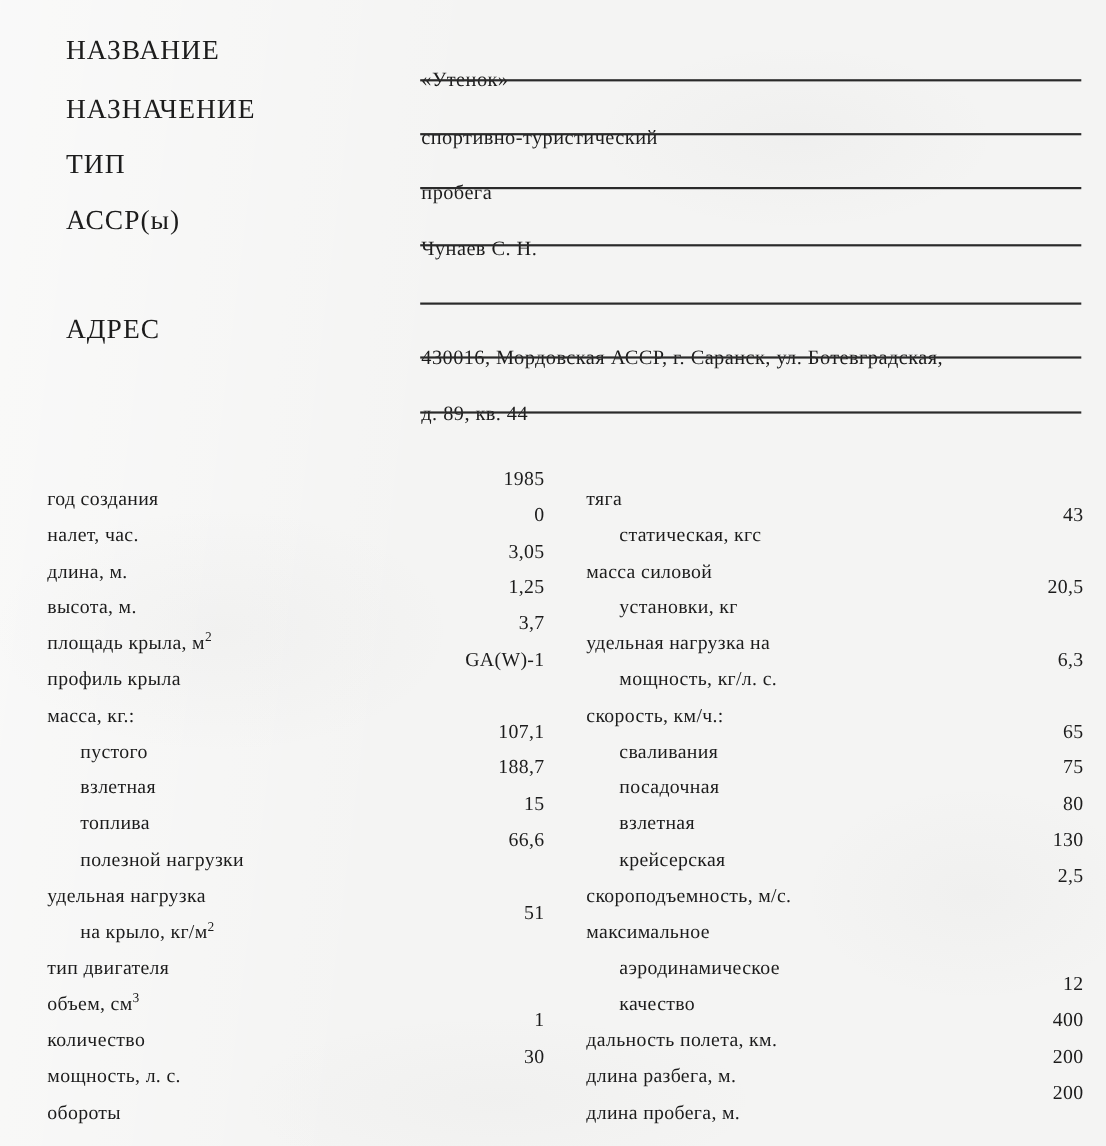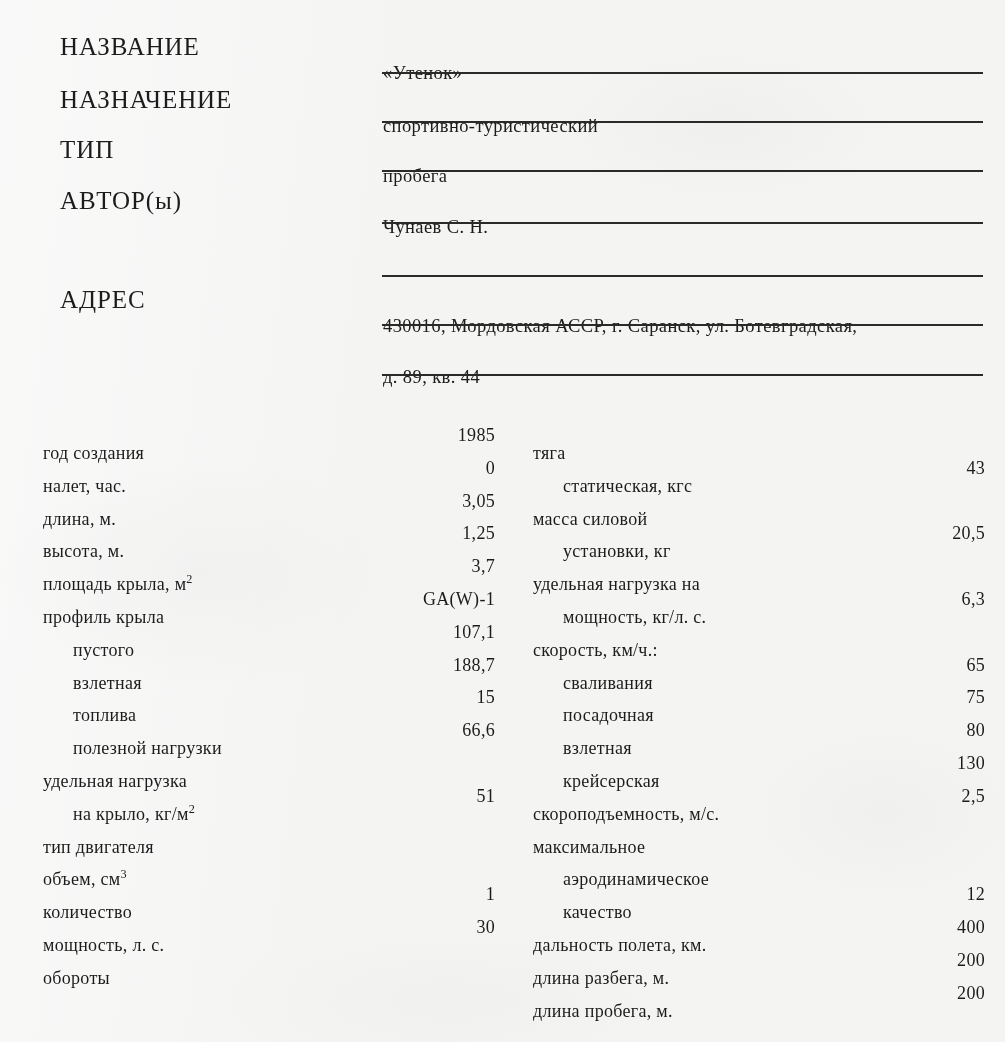--- a/index.html
+++ b/index.html
@@ -56,21 +56,21 @@
 </head>
 <body>
 
 <div class="paper-grain"></div>
 
 <div>
 
   <div class="hdr-label" style="top:33px">НАЗВАНИЕ</div>
   <div class="hdr-label" style="top:86px">НАЗНАЧЕНИЕ</div>
   <div class="hdr-label" style="top:136px">ТИП</div>
-  <div class="hdr-label" style="top:187px">АВТОР(ы)</div>
+  <div class="hdr-label" style="top:187px">АССР(ы)</div>
   <div class="hdr-label" style="top:286px">АДРЕС</div>
 
   <div class="hdr-value" style="top:36px">«Утенок»</div>
   <div class="hdr-value" style="top:89px">спортивно-туристический</div>
   <div class="hdr-value" style="top:139px">пробега</div>
   <div class="hdr-value" style="top:190px">Чунаев С. Н.</div>
   <div class="hdr-value" style="top:289px">430016, Мордовская АССР, г. Саранск, ул. Ботевградская,</div>
   <div class="hdr-value" style="top:340px">д. 89, кв. 44</div>
 
   <div class="rule" style="top:72px"></div>
@@ -99,20 +99,23 @@
         <span class="val">1,25</span>
       </div>
       <div class="row">
         <span class="lbl">площадь крыла, м<sup>2</sup></span>
         <span class="val">3,7</span>
       </div>
       <div class="row">
         <span class="lbl">профиль крыла</span>
         <span class="val">GA(W)-1</span>
       </div>
+      <div class="row">
+        <span class="lbl">масса, кг.:</span>
+      </div>
       <div class="row indent">
         <span class="lbl">пустого</span>
         <span class="val">107,1</span>
       </div>
       <div class="row indent">
         <span class="lbl">взлетная</span>
         <span class="val">188,7</span>
       </div>
       <div class="row indent">
         <span class="lbl">топлива</span>

